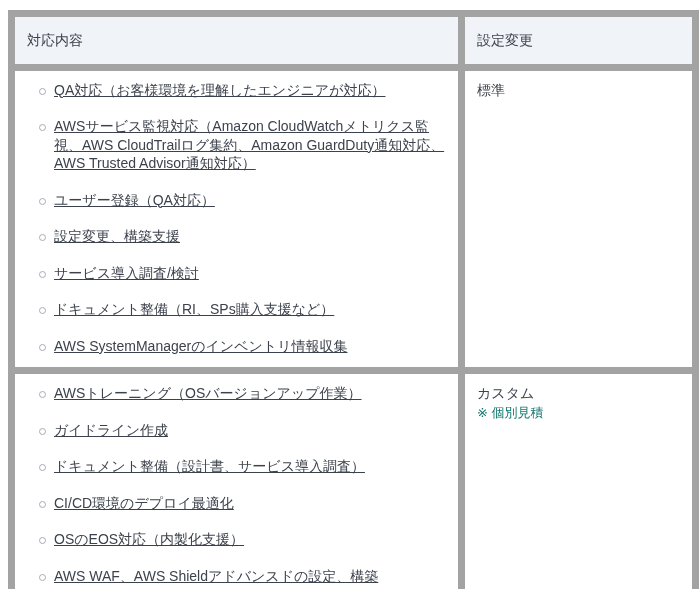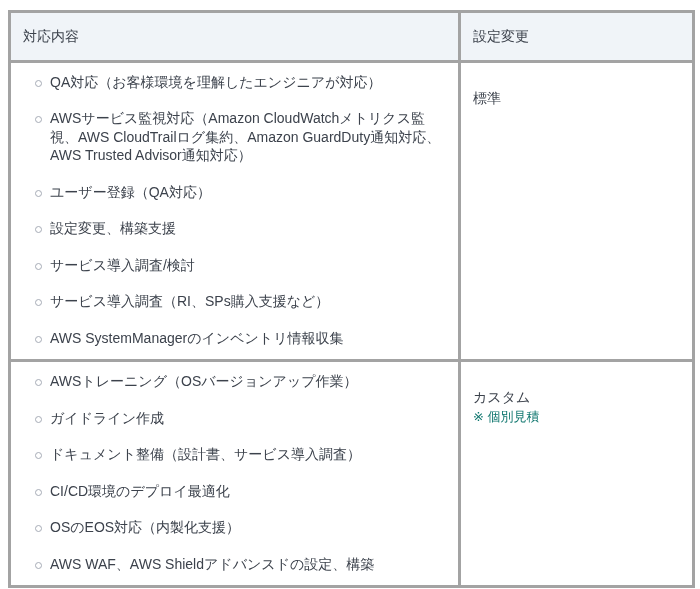--- a/index.html
+++ b/index.html
@@ -15,21 +15,21 @@
     box-sizing: border-box;
     padding: 10px 8px 12px 8px;
   }
   table.service-table {
     border-collapse: collapse;
     width: 684px;
     table-layout: fixed;
   }
   .service-table th,
   .service-table td {
-    border: 3px solid #a3a3a3;
+    border: 7px solid #a3a3a3;
     vertical-align: top;
     box-sizing: border-box;
   }
   .service-table th {
     background: #f0f4f8;
     font-weight: 400;
     text-align: left;
     font-size: 14px;
     line-height: 18.5px;
     padding: 14px 12px;
@@ -47,33 +47,34 @@
   ul.item-list {
     margin: 0;
     padding: 0;
     list-style: none;
   }
   ul.item-list li {
     position: relative;
     padding-left: 27px;
     margin-bottom: 18px;
     line-height: 18.5px;
+    text-decoration: underline;
   }
   ul.item-list li:last-child { margin-bottom: 0; }
   .bullet {
     position: absolute;
     left: 12px;
     top: 7px;
     width: 5px;
     height: 5px;
     border: 1px solid #a6acb6;
     border-radius: 50%;
     background: transparent;
   }
-  .menu-label { line-height: 18.5px; margin-top: 16px; }
+  .menu-label { line-height: 18.5px; }
   .menu-note {
     color: #0f766e;
     font-size: 13px;
     line-height: 18px;
     margin-top: 1px;
   }
 </style>
 </head>
 <body>
 
@@ -91,21 +92,21 @@
     </thead>
     <tbody>
       <tr>
         <td>
           <ul class="item-list">
             <li><span class="bullet"></span><span>QA対応（お客様環境を理解したエンジニアが対応）</span></li>
             <li><span class="bullet"></span><span>AWSサービス監視対応（Amazon CloudWatchメトリクス監視、AWS CloudTrailログ集約、Amazon GuardDuty通知対応、AWS Trusted Advisor通知対応）</span></li>
             <li><span class="bullet"></span><span>ユーザー登録（QA対応）</span></li>
             <li><span class="bullet"></span><span>設定変更、構築支援</span></li>
             <li><span class="bullet"></span><span>サービス導入調査/検討</span></li>
-            <li><span class="bullet"></span><span>サービス導入調査（RI、SPs購入支援など）</span></li>
+            <li><span class="bullet"></span><span>ドキュメント整備（RI、SPs購入支援など）</span></li>
             <li><span class="bullet"></span><span>AWS SystemManagerのインベントリ情報収集</span></li>
           </ul>
         </td>
         <td>
           <div class="menu-label">標準</div>
         </td>
       </tr>
       <tr>
         <td>
           <ul class="item-list">

